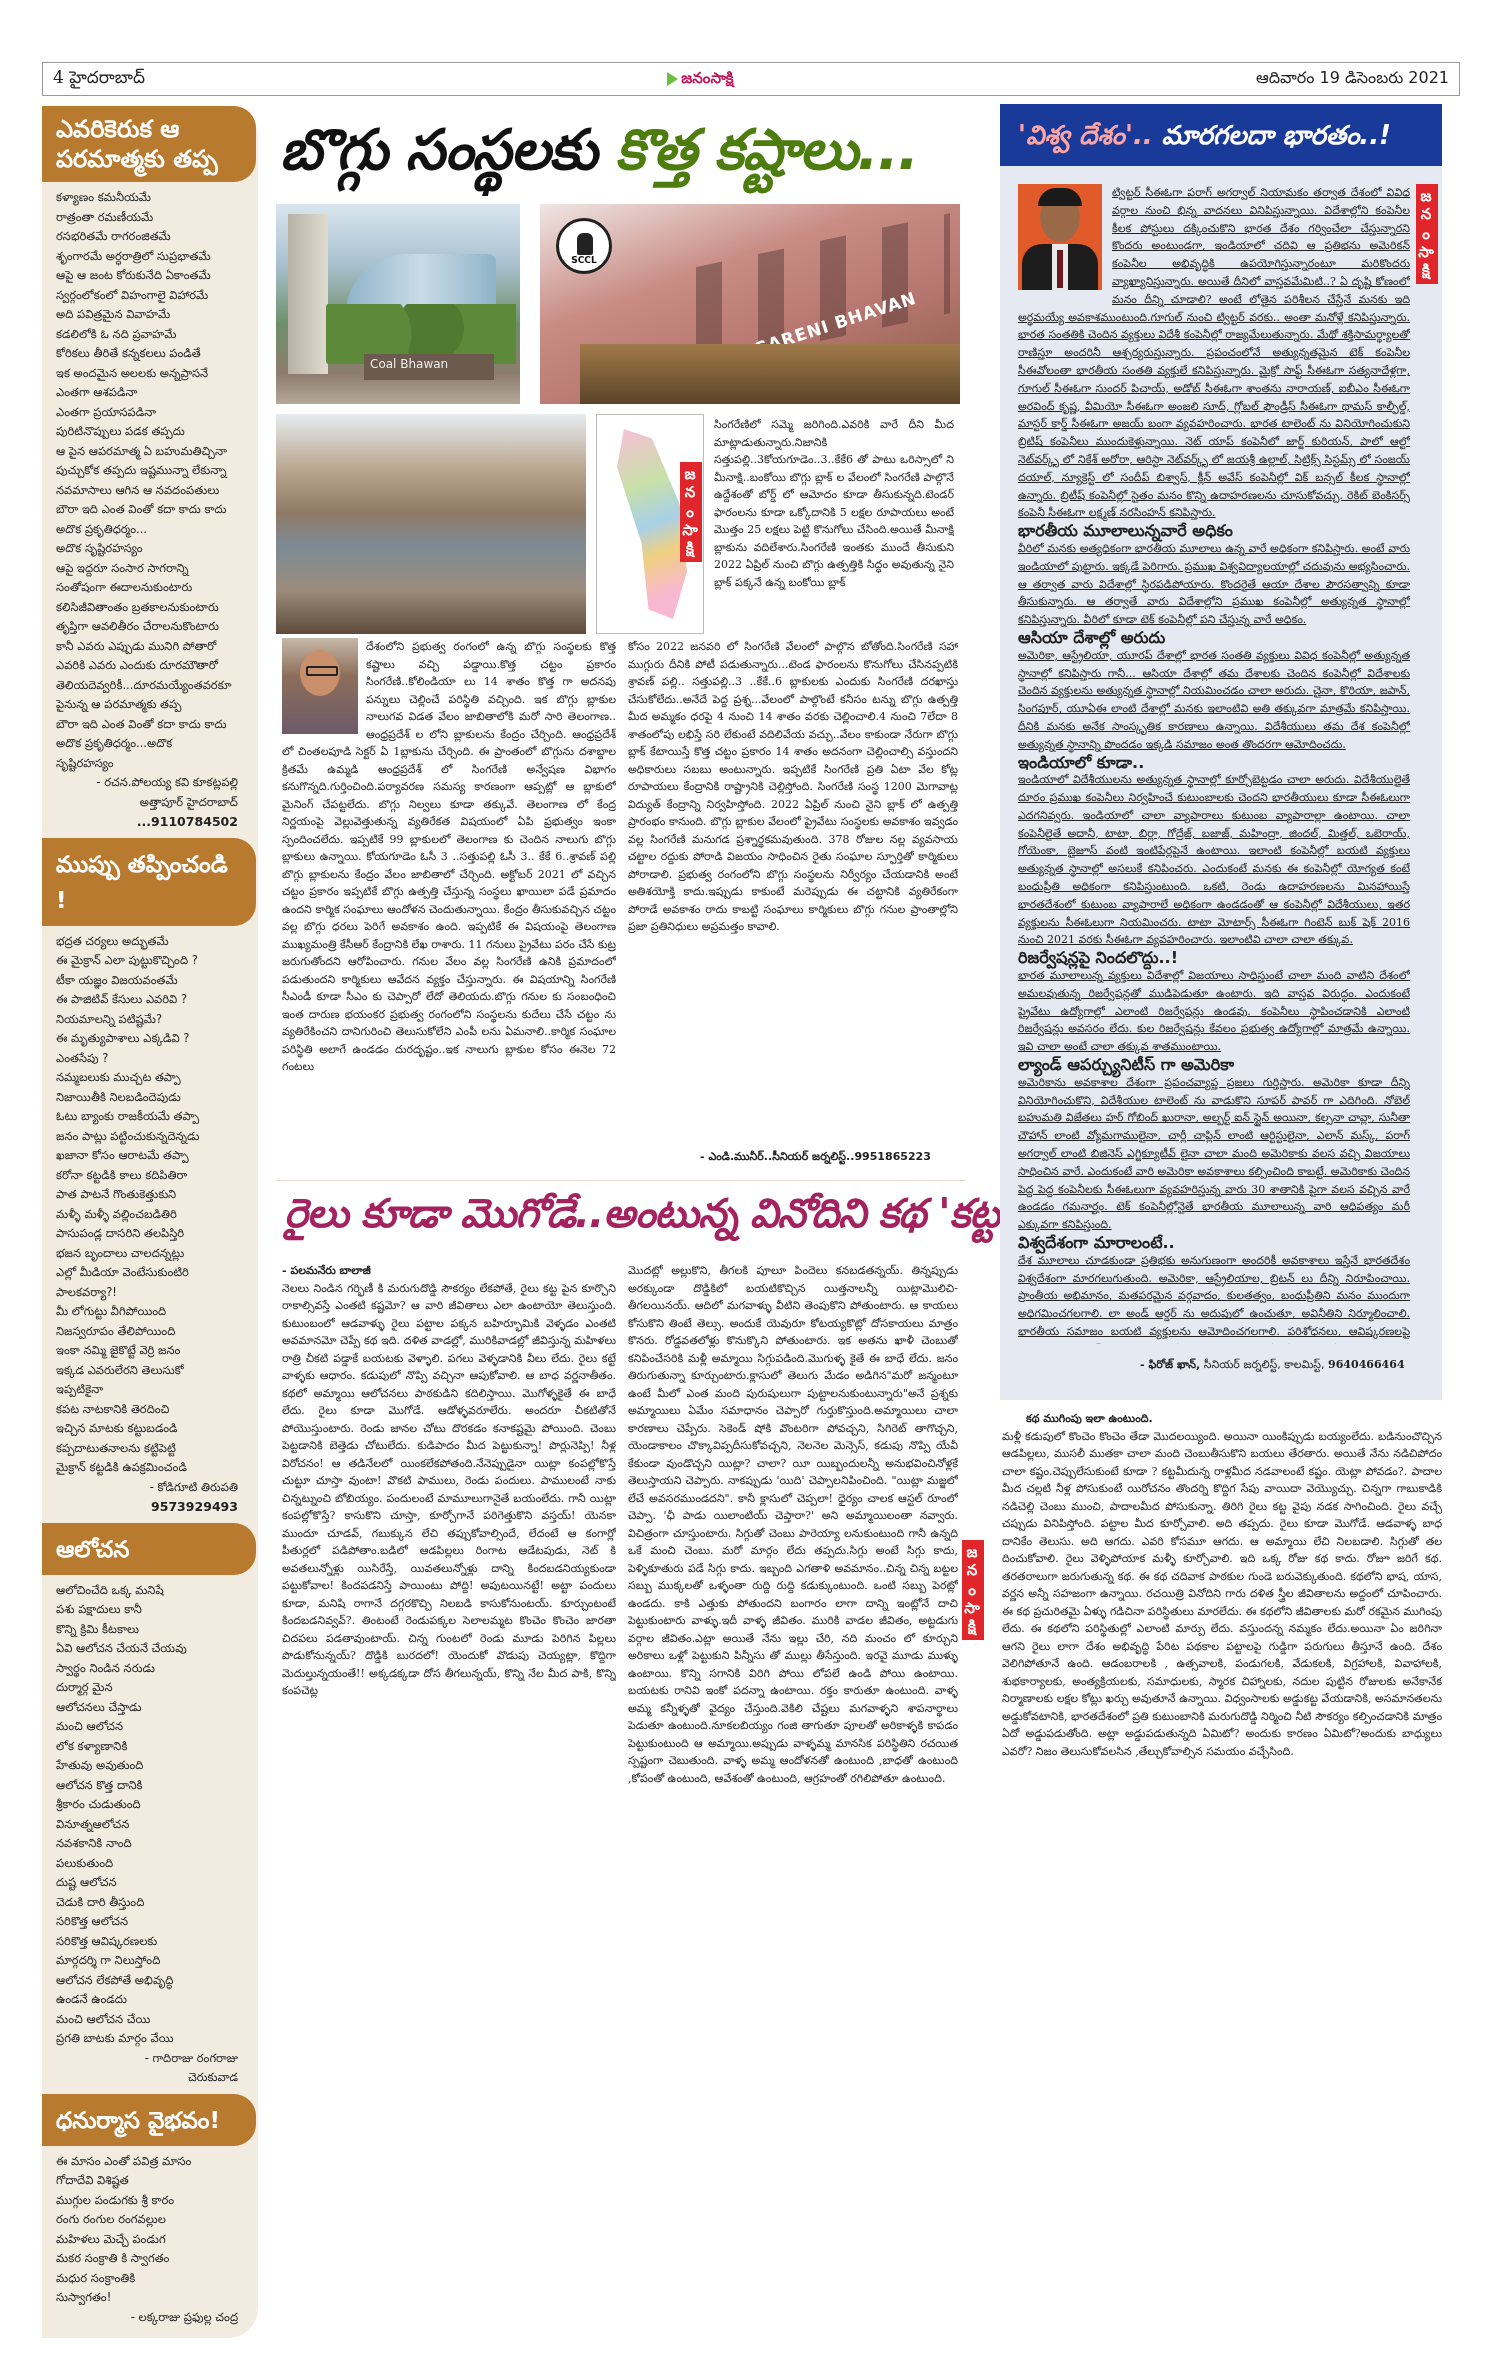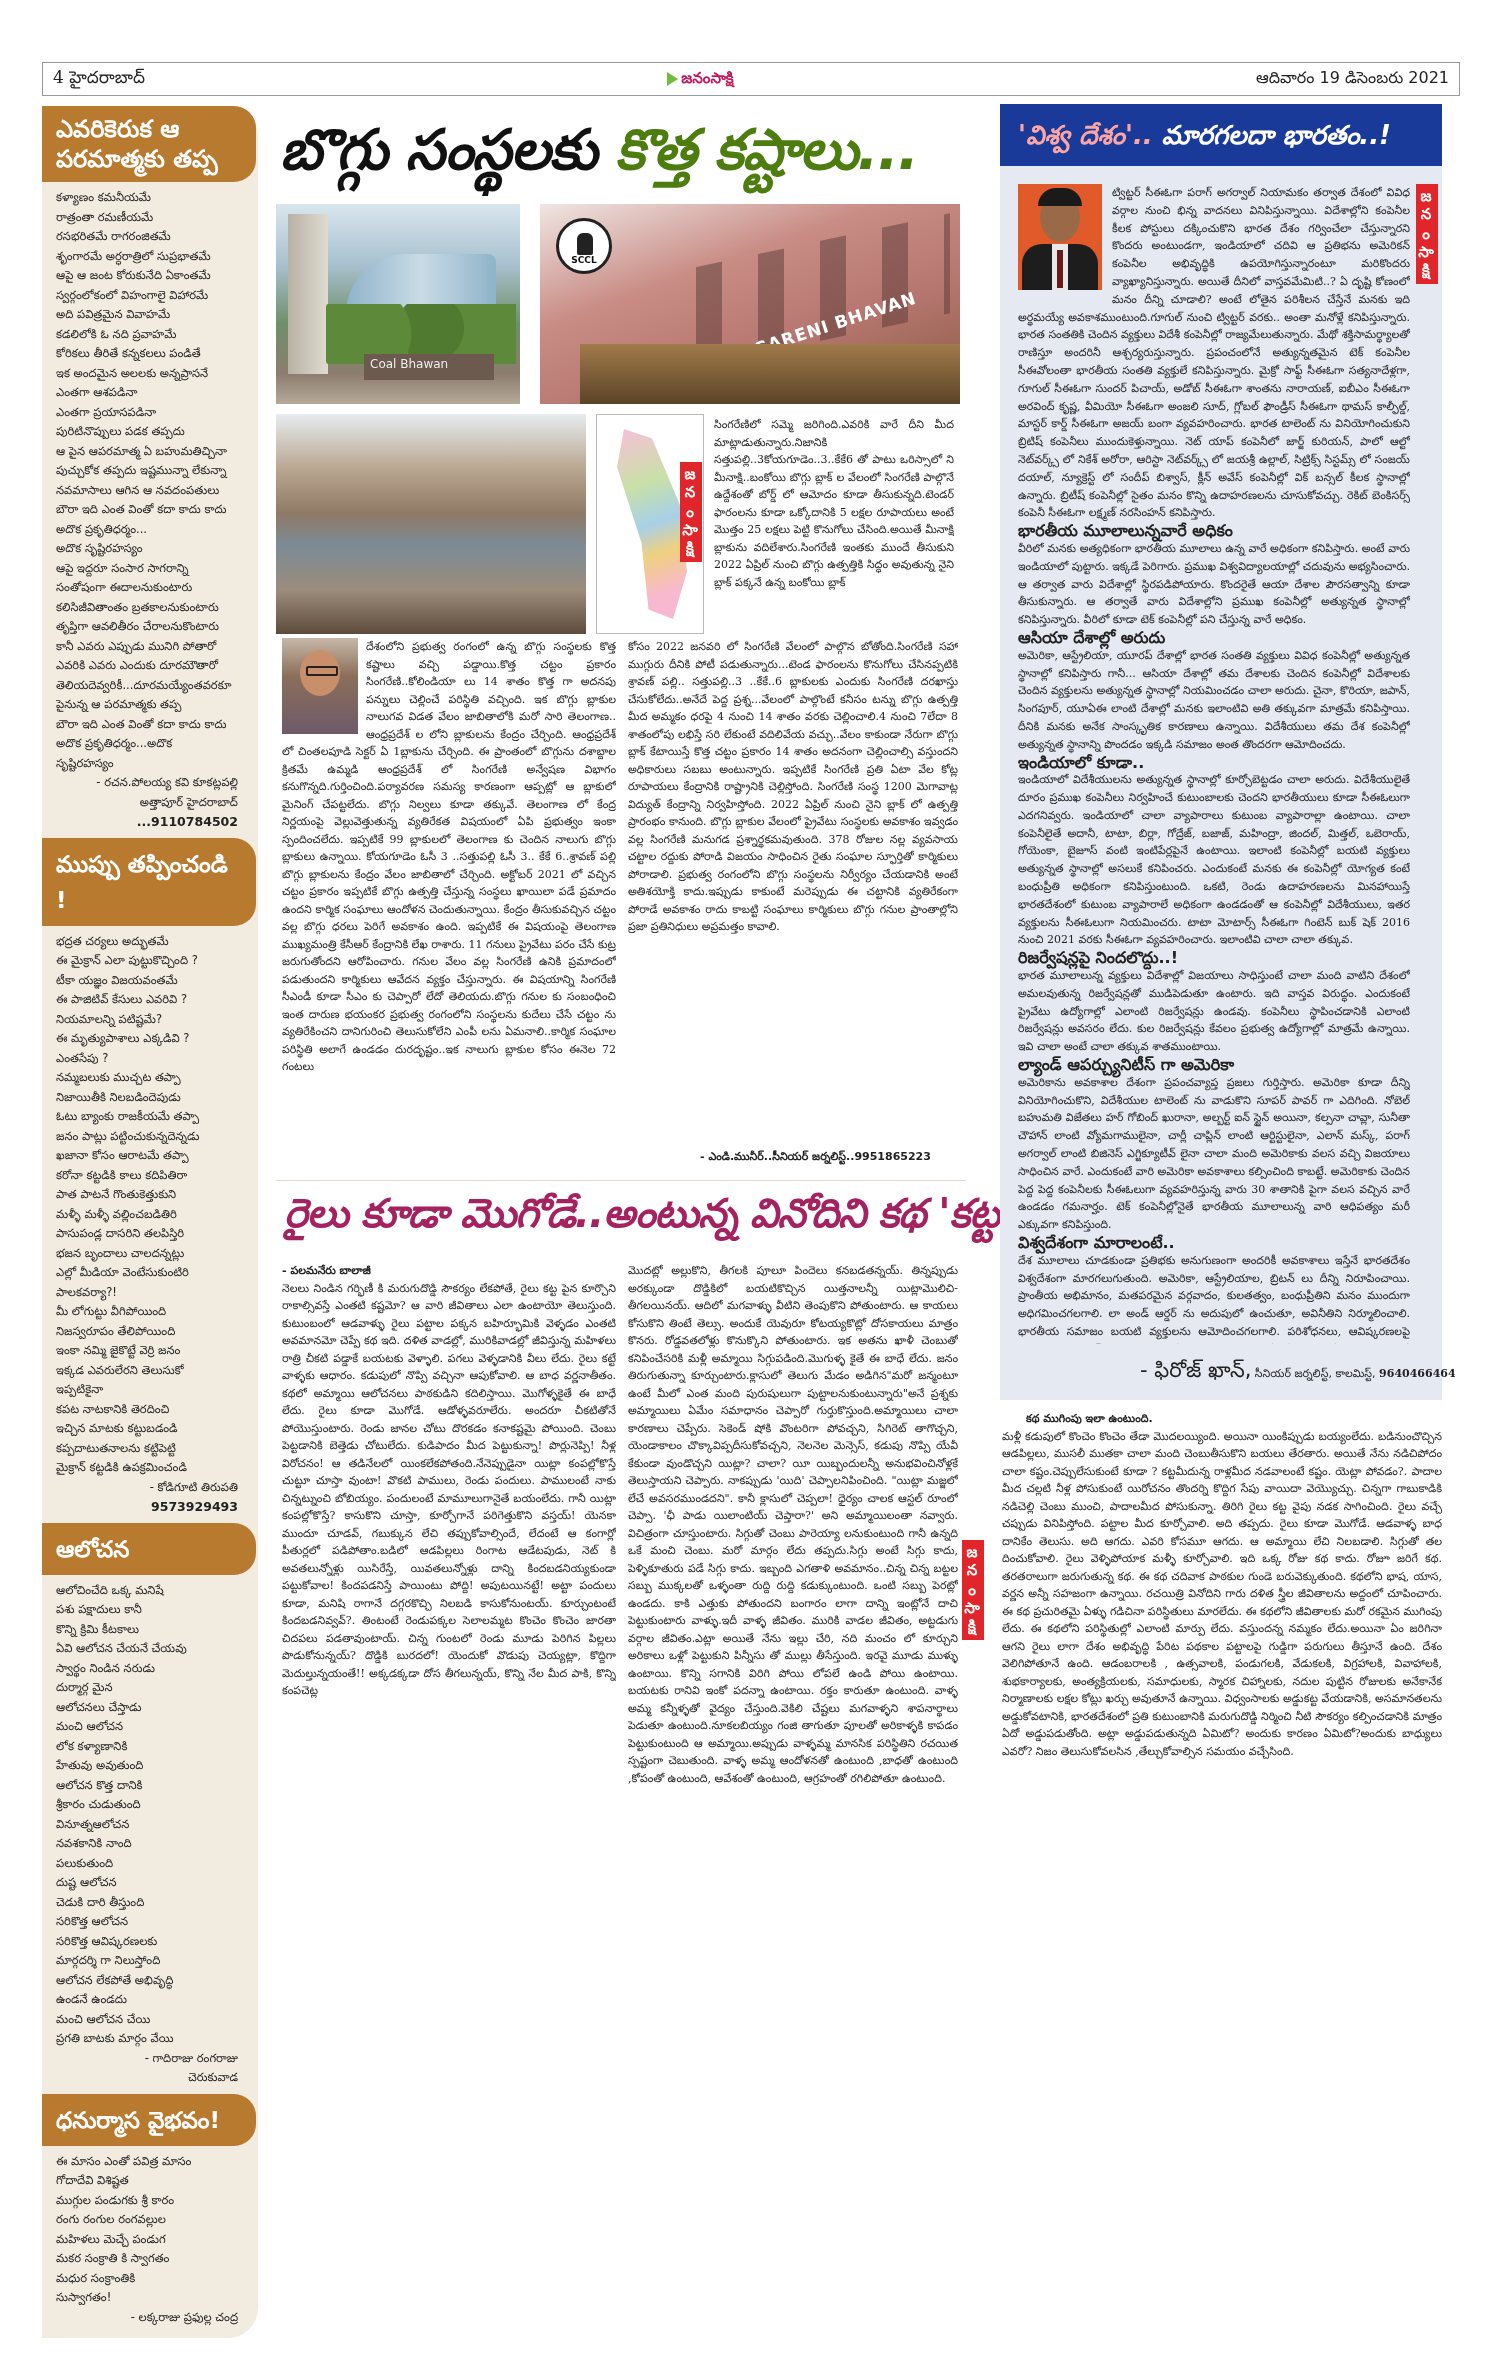--- a/index.html
+++ b/index.html
@@ -54,24 +54,24 @@
   
   .right-box { position: absolute; left: 1000px; top: 104px; width: 442px; height: 1296px; background: #e4e9f2; }
   .right-header { height: 62px; background: #1a3a9a; color: #fff; font-weight: bold; font-style: italic; font-size: 26px; line-height: 62px; padding-left: 18px; white-space: nowrap; overflow: hidden; }
   .right-header .yellow { color: #fca5a5; }
   .author-photo-2 { position: absolute; left: 18px; top: 80px; width: 84px; height: 106px; background: #e05a2a; overflow: hidden; }
   .author-photo-2 .face { position: absolute; left: 22px; top: 8px; width: 40px; height: 50px; border-radius: 50%; background: #9a6a48; }
   .author-photo-2 .hair { position: absolute; left: 20px; top: 4px; width: 44px; height: 18px; border-radius: 22px 22px 0 0; background: #1a1a1a; }
   .author-photo-2 .suit { position: absolute; left: 4px; top: 60px; width: 76px; height: 50px; background: #1d1d1d; border-radius: 20px 20px 0 0; }
   .author-photo-2 .shirt { position: absolute; left: 34px; top: 60px; width: 16px; height: 46px; background: #e8e8e8; }
   .author-photo-2 .tie { position: absolute; left: 39px; top: 66px; width: 6px; height: 38px; background: #6a1a1a; }
-  .rt { font-family: "DejaVu Serif", serif; font-size: 11px; line-height: 17.8px; color: #222; text-align: justify; }
+  .rt { font-family: "DejaVu Serif", serif; font-size: 11px; line-height: 17.8px; color: #222; text-align: justify; text-decoration: underline; }
   .rt-sub { font-weight: bold; font-family: "DejaVu Sans", sans-serif; font-size: 16px; line-height: 17.8px; }
   .right-byline { position: absolute; left: 140px; top: 1254px; font-size: 11px; white-space: nowrap; color: #222; }
-  .right-byline .name { font-weight: normal; font-size: 21px; }
+  .right-byline .name { font-weight: bold; font-size: 11px; }
   .right-byline .num { font-weight: bold; font-family: "DejaVu Serif", serif; }
 </style>
 </head>
 <body>
 
 <div class="page-header">
   <div class="left">
     <span>4</span>
     <span>హైదరాబాద్</span>
   </div>

